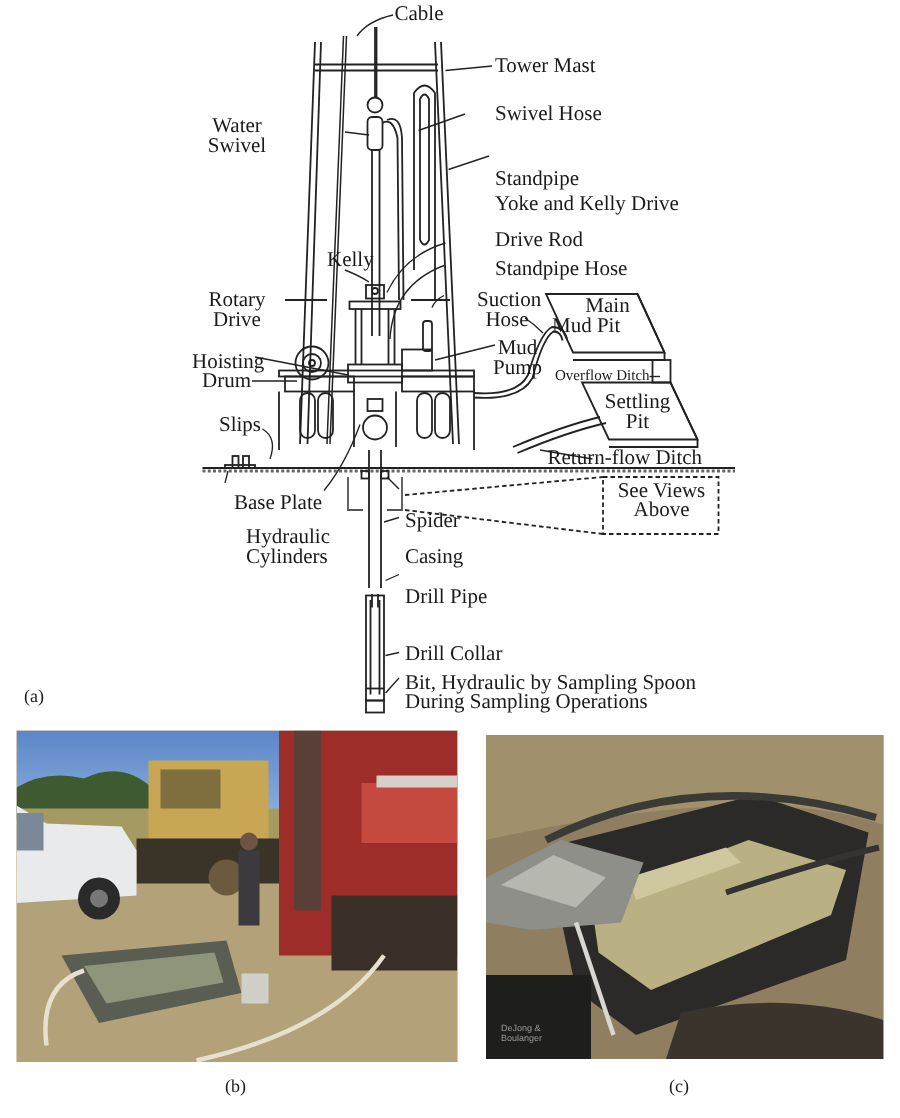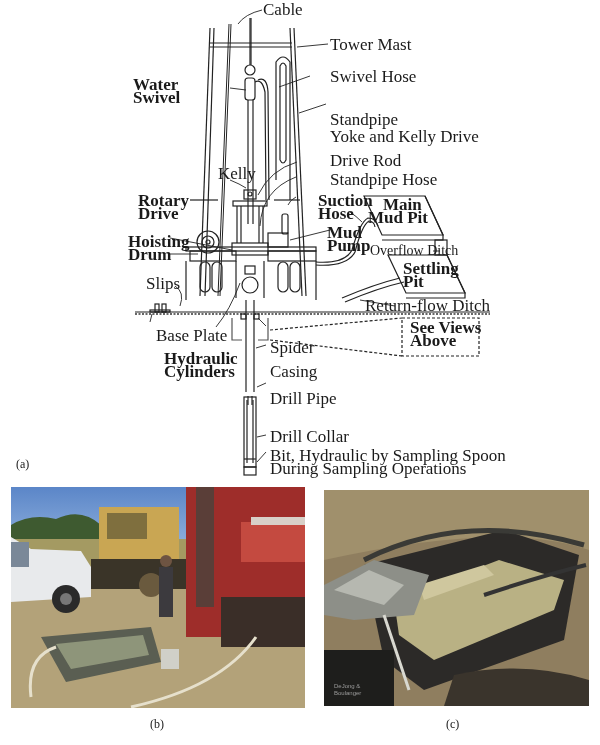--- a/index.html
+++ b/index.html
@@ -1,18 +1,18 @@
 <!DOCTYPE html>
 <html><head>
 <meta charset="utf-8">
 <style>
   html, body { margin:0; padding:0; background:#ffffff; }
   body { width:600px; height:745px; position:relative; overflow:hidden; font-family:"Liberation Serif","DejaVu Serif",serif; color:#1a1a1a; }
-  .lbl { position:absolute; font-size:17px; line-height:12px; white-space:nowrap; }
-  .lbl.c { text-align:left;font-weight:bold; }
+  .lbl { position:absolute; font-size:14px; line-height:12px; white-space:nowrap; }
+  .lbl.c { text-align:center; }
   svg.diagram { position:absolute; left:0; top:0; }
   .photo { position:absolute; overflow:hidden; }
   .cap { position:absolute; font-size:12px; }
   .credit { position:absolute; font-family:"Liberation Sans","DejaVu Sans",sans-serif; font-size:6px; line-height:7px; color:#9a9a9a; }
 </style>
 </head>
 <body>
 
 <svg class="diagram" width="600" height="480" viewBox="0 0 600 480" fill="none" stroke="#222" stroke-width="1.2">
 
@@ -159,21 +159,21 @@
 <div class="lbl c" style="left:138px;top:195px;width:40px">Rotary</div>
 <div class="lbl c" style="left:138px;top:208px;width:40px">Drive</div>
 <div class="lbl c" style="left:318px;top:195px;width:40px">Suction</div>
 <div class="lbl c" style="left:318px;top:208px;width:40px">Hose</div>
 <div class="lbl c" style="left:383px;top:199px;width:44px">Main</div>
 <div class="lbl c" style="left:368px;top:212px;width:44px">Mud Pit</div>
 <div class="lbl c" style="left:327px;top:227px;width:36px">Mud</div>
 <div class="lbl c" style="left:327px;top:240px;width:36px">Pump</div>
 <div class="lbl c" style="left:128px;top:236px;width:46px">Hoisting</div>
 <div class="lbl c" style="left:128px;top:249px;width:46px">Drum</div>
-<div class="lbl" style="left:370px;top:245px;font-size:14px">Overflow Ditch</div>
+<div class="lbl" style="left:370px;top:245px;font-size:10px">Overflow Ditch</div>
 <div class="lbl c" style="left:403px;top:263px;width:44px">Settling</div>
 <div class="lbl c" style="left:403px;top:276px;width:44px">Pit</div>
 <div class="lbl" style="left:146px;top:278px">Slips</div>
 <div class="lbl" style="left:365px;top:300px">Return-flow Ditch</div>
 <div class="lbl" style="left:156px;top:330px">Base Plate</div>
 <div class="lbl c" style="left:410px;top:322px;width:62px">See Views</div>
 <div class="lbl c" style="left:410px;top:335px;width:62px">Above</div>
 <div class="lbl" style="left:270px;top:342px">Spider</div>
 <div class="lbl c" style="left:164px;top:353px;width:54px">Hydraulic</div>
 <div class="lbl c" style="left:164px;top:366px;width:54px">Cylinders</div>

